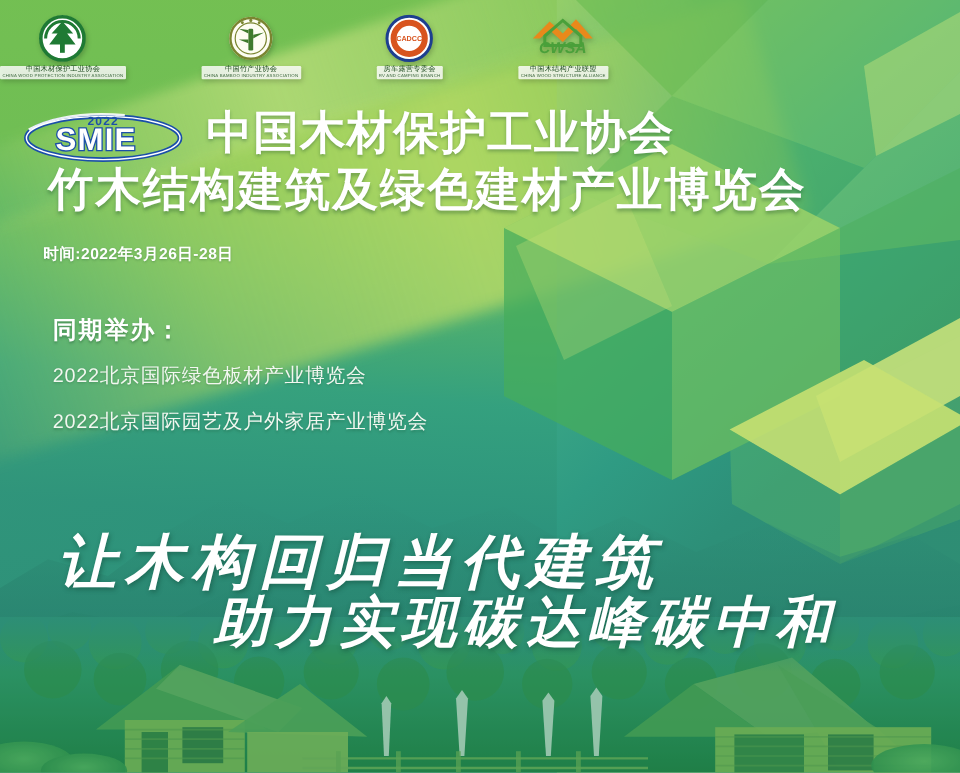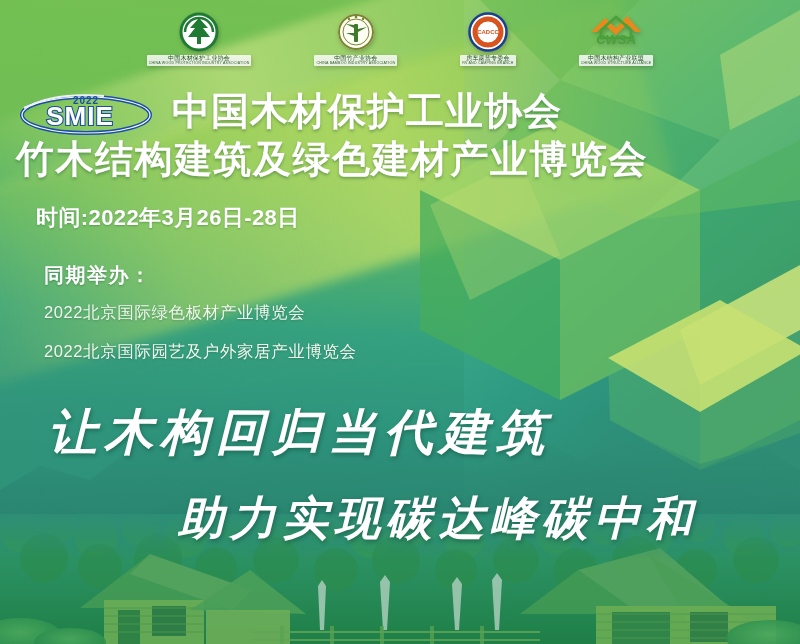--- a/index.html
+++ b/index.html
@@ -98,21 +98,20 @@
   }
 
   
   .logo-strip {
     position: absolute;
     left: 0; right: 0;
     top: 10px;
     height: 58px;
     display: flex;
     align-items: center;
-    justify-content: center;
     gap: 63px;
     z-index: 6;
   }
   .logo-item {
     position: relative;
     display: flex;
     flex-direction: column;
     align-items: center;
     filter: drop-shadow(1px 2px 2px rgba(0,0,0,0.22));
   }
@@ -151,39 +150,39 @@
     font-family: "Liberation Sans", "DejaVu Sans", sans-serif;
     font-weight: bold;
     font-size: 38px;
     line-height: 1.05;
     color: #ffffff;
     letter-spacing: 1px;
     text-shadow: 0 2px 3px rgba(20,70,40,0.35);
     white-space: nowrap;
   }
   .title-line2 {
-    padding-left: 16px;
+    padding-left: 40px;
     margin-top: 4px;
     font-size: 38px;
     letter-spacing: 1.5px;
   }
 
   
   .meta-row {
     position: absolute;
     top: 203px;
     left: 36px;
     right: 20px;
     display: flex;
     align-items: baseline;
     z-index: 7;
   }
   .meta-date { width: 300px; }
   .meta-text {
-    font-size: 22px;
+    font-size: 13px;
     font-weight: bold;
     color: #ffffff;
     letter-spacing: 0.4px;
     text-shadow: 0 1px 2px rgba(20,70,40,0.30);
     white-space: nowrap;
   }
 
   
   .concurrent {
     position: absolute;
@@ -206,21 +205,21 @@
     color: #f2f7f0;
     letter-spacing: 0.6px;
     margin-bottom: 17px;
     text-shadow: 0 1px 2px rgba(20,70,40,0.28);
     white-space: nowrap;
   }
 
   
   .slogan1 {
     position: absolute;
-    top: 400px;
+    top: 436px;
     left: 48px;
     z-index: 8;
     font-family: "DejaVu Serif", "Liberation Serif", serif;
     font-weight: bold;
     font-style: italic;
     font-size: 49px;
     color: #ffffff;
     letter-spacing: 7px;
     text-shadow: 1px 2px 4px rgba(10,60,45,0.45);
     white-space: nowrap;

